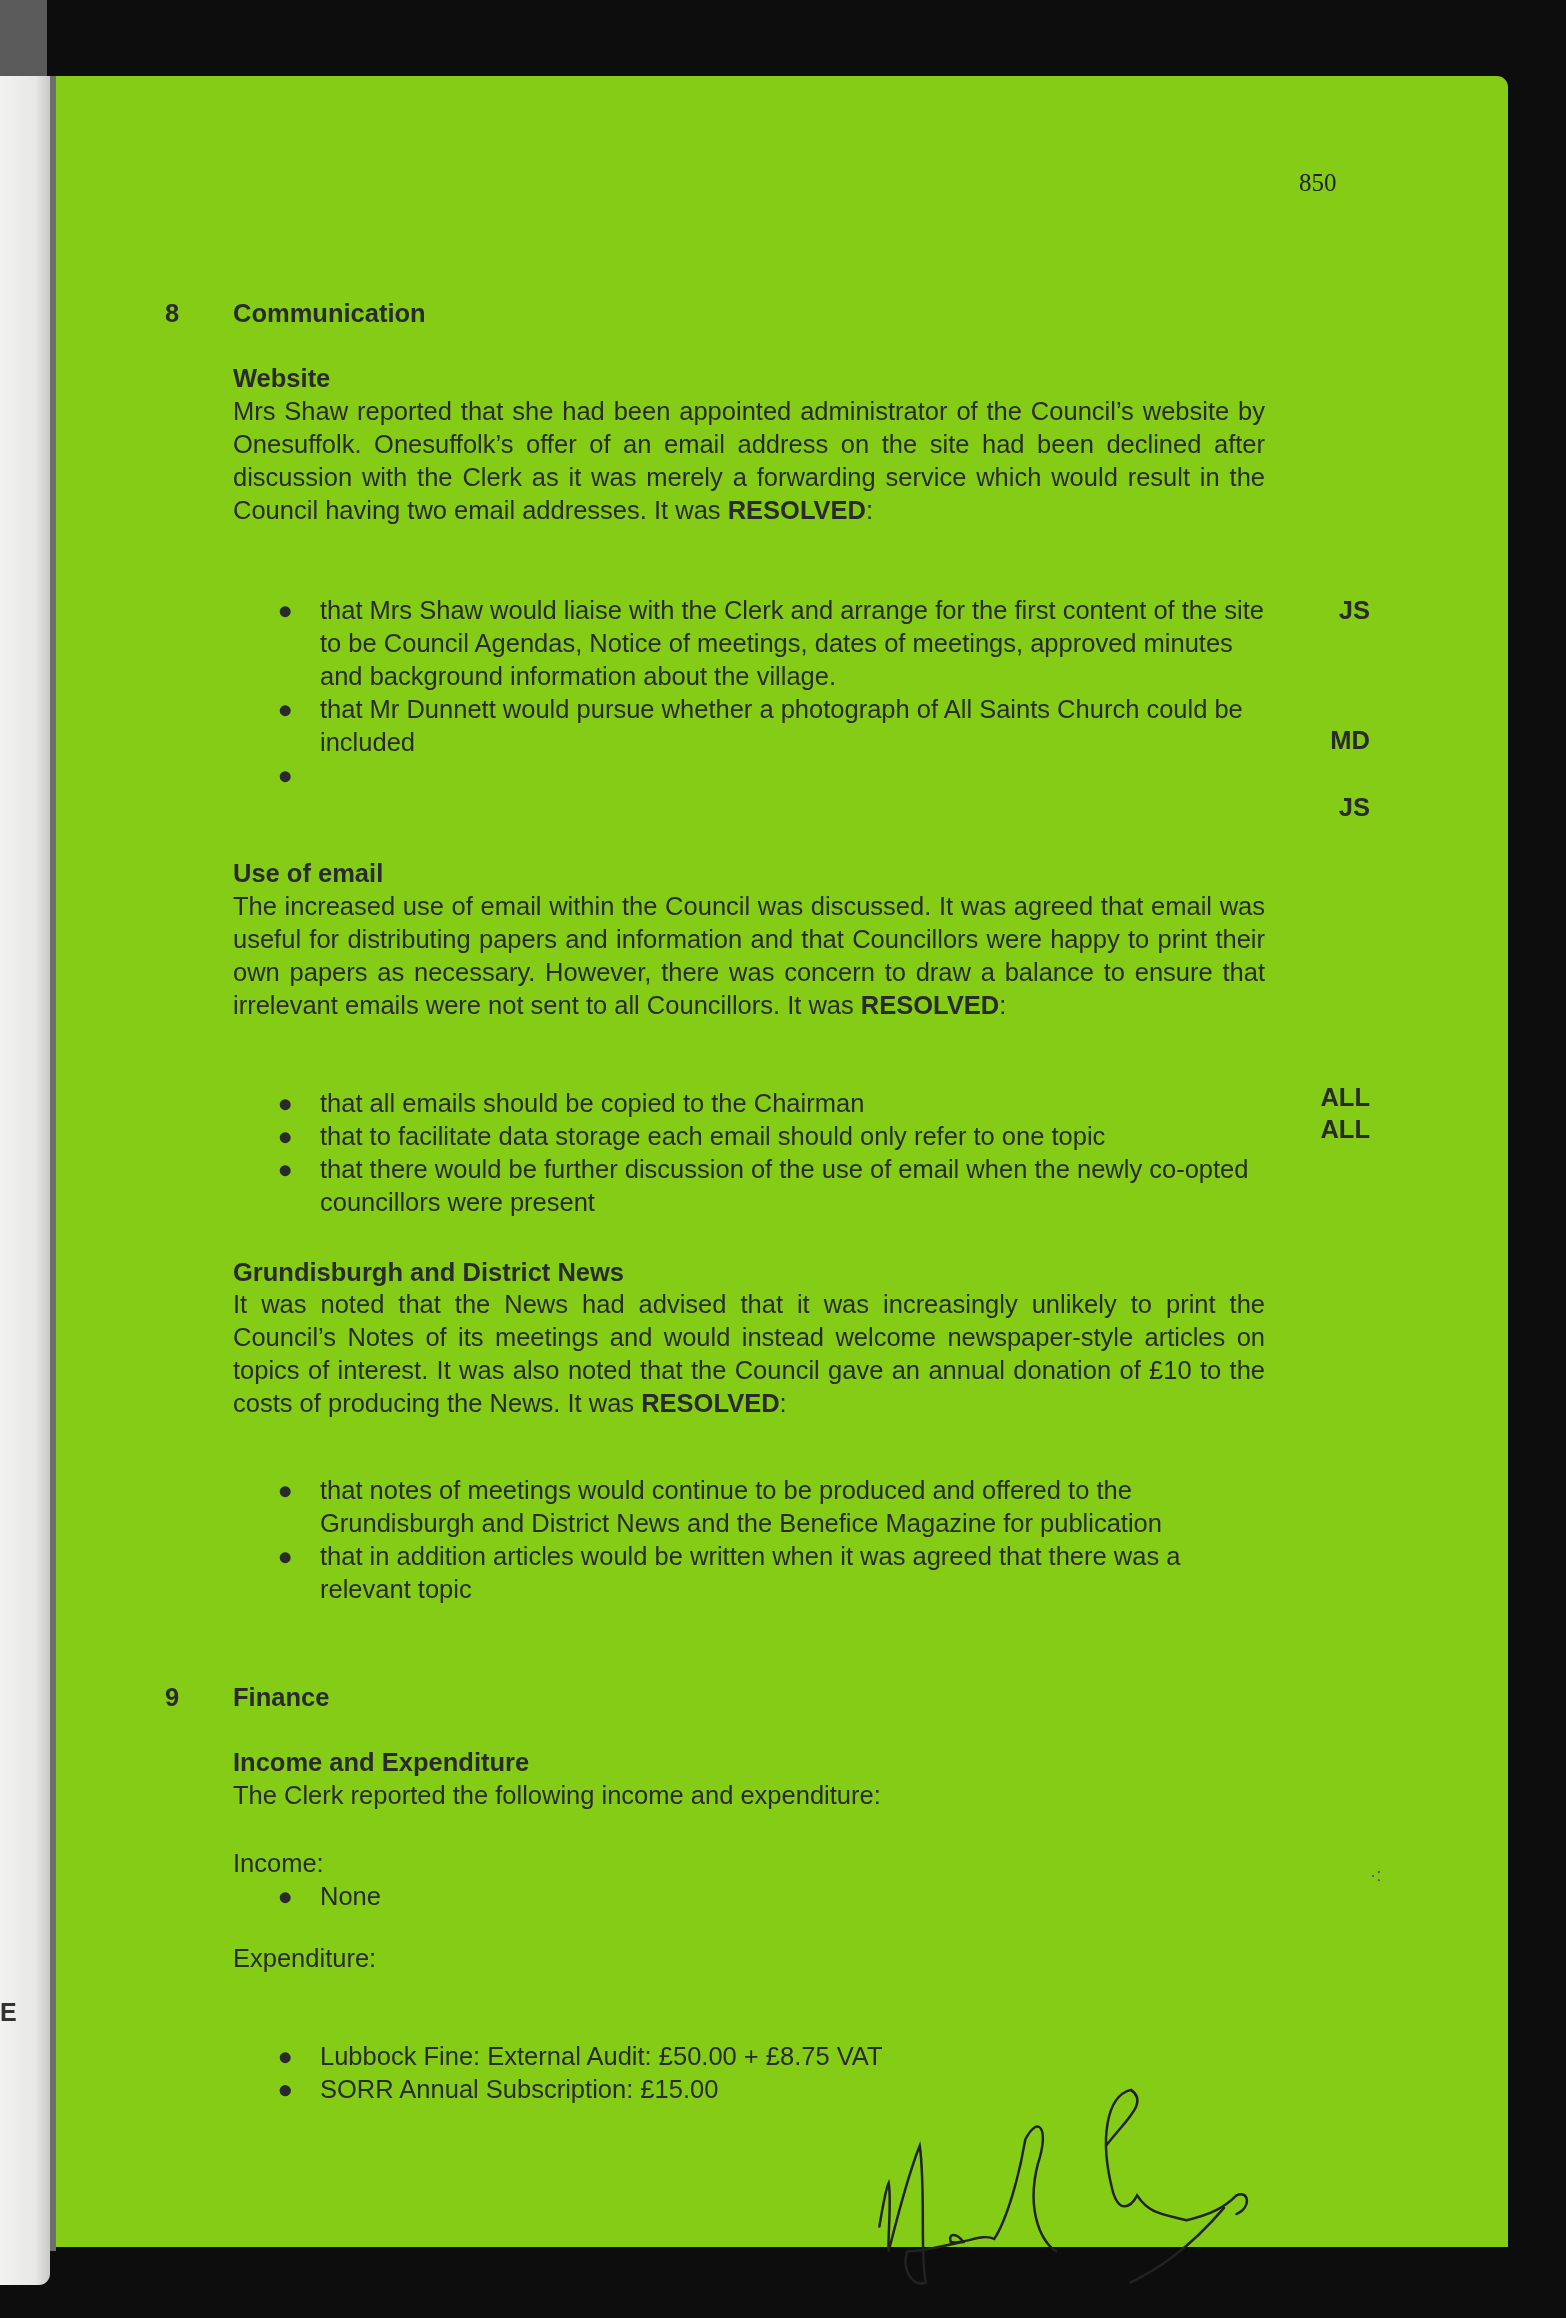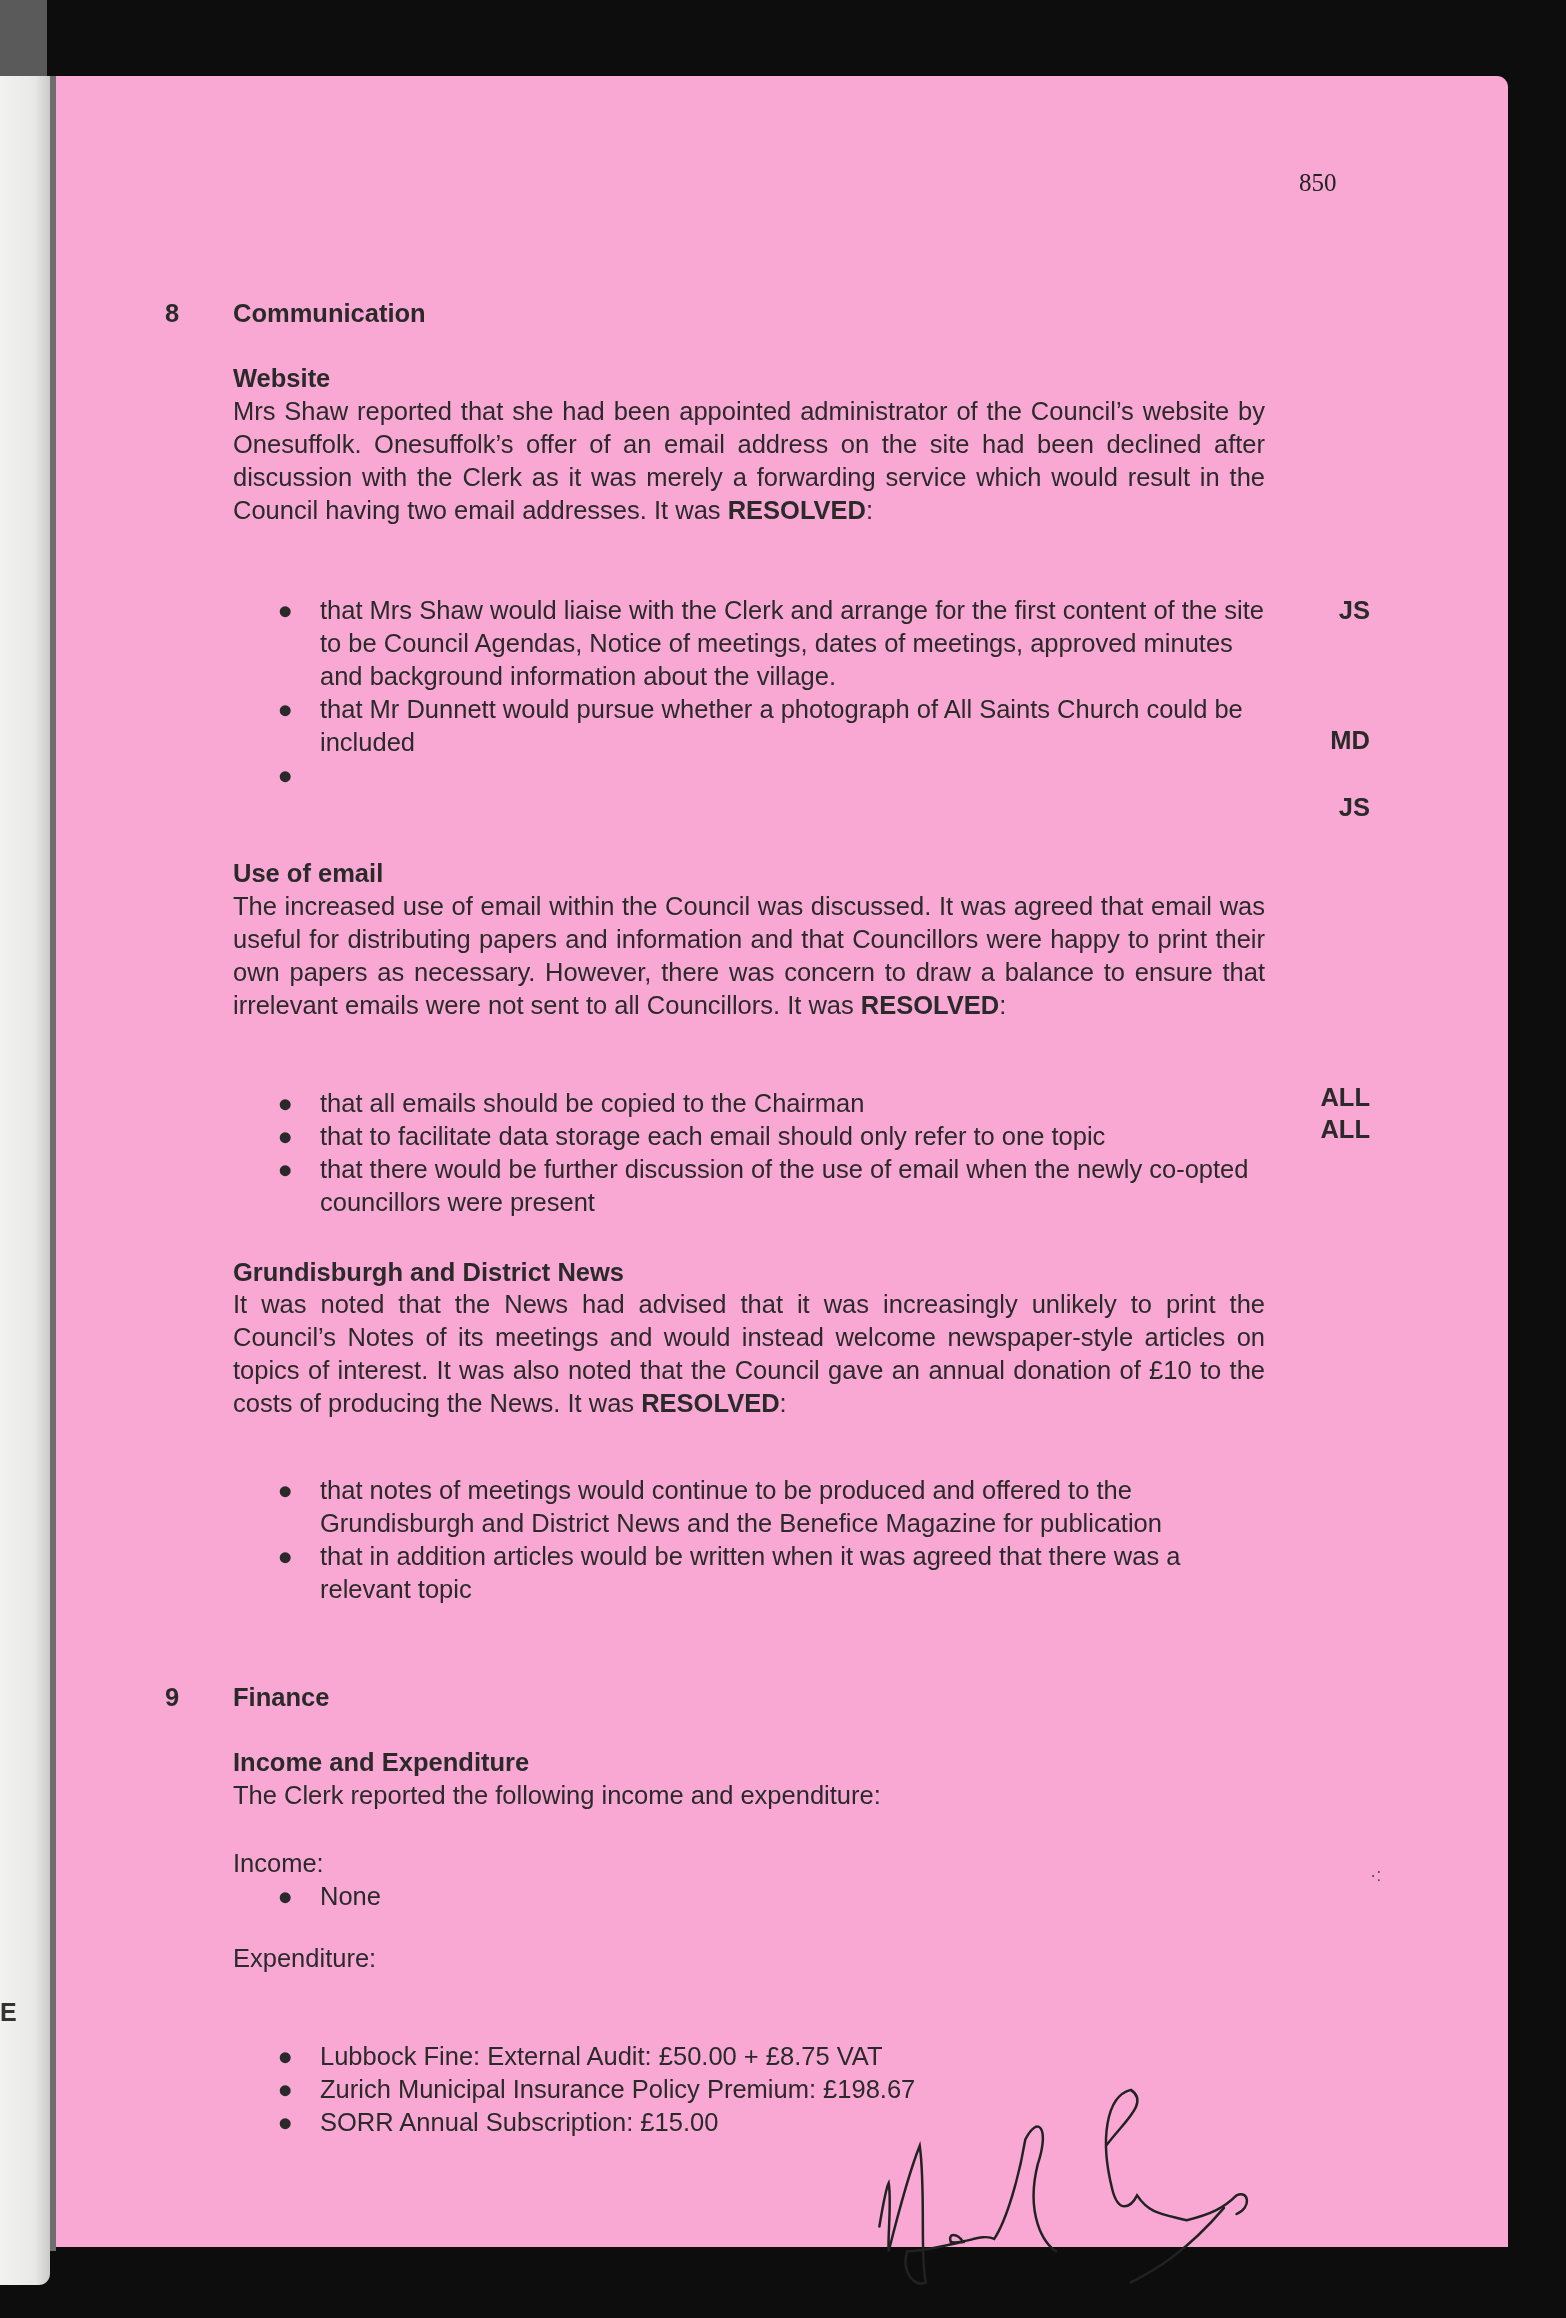--- a/index.html
+++ b/index.html
@@ -13,21 +13,21 @@
     position:absolute; left:0; top:76px; width:50px; height:2209px;
     background:linear-gradient(to right,#f2f2f0 0%,#e8e8e6 70%,#c9c9c7 100%);
     border-bottom-right-radius:11.2px;
   }
   .left-page .edge-letter {
     position:absolute; left:0; top:1922px; font-size:25px; font-weight:bold; color:#333;
   }
   .gutter { position:absolute; left:50px; top:76px; width:6.2px; height:2175px; background:#6e6e6e; }
   .page {
     position:absolute; left:56px; top:76px; width:1452px; height:2171px;
-    background:#f9a8d4;
+    background:#84cc16;
     border-top-right-radius:11.2px;
   }
   .page-number {
     position:absolute; left:1243px; top:93px;
     font-family:"Liberation Serif", serif; font-size:25px; color:#222;
   }
   .content {
     position:absolute; left:0; top:0; width:1452px; height:100%;
     color:#2a2a2a; font-size:25.5px; line-height:33px;
   }
@@ -106,21 +106,21 @@
 
     <div class="blk" style="left:177px; top:1771px">Income:</div>
     <ul class="bullets" style="top:1804px">
       <li><span class="dot">●</span><span>None</span></li>
     </ul>
 
     <div class="blk" style="left:177px; top:1866px">Expenditure:</div>
 
     <ul class="bullets" style="top:1964px">
       <li><span class="dot">●</span><span>Lubbock Fine: External Audit: £50.00 + £8.75 VAT</span></li>
-      <li><span class="dot">●</span><span>Zurich Municipal Insurance Policy Premium: £198.67</span></li>
+      <li><span class="dot">●</span></li>
       <li><span class="dot">●</span><span>SORR Annual Subscription: £15.00</span></li>
     </ul>
 
     <div class="right-mark">·:</div>
 
     <svg class="signature" width="621" height="236" viewBox="0 0 1000 380">
       <path d="M65,260 C70,230 75,200 80,190 C85,220 78,280 80,300 C90,260 110,180 130,130 C140,200 130,320 140,350 C120,360 100,330 110,300 C140,300 170,290 200,285 C190,270 175,270 180,285 C200,290 230,270 250,280 C270,250 290,180 300,120 C320,80 340,100 320,160 C300,240 330,290 350,300" fill="none" stroke="#222" stroke-width="4" stroke-linecap="round"></path>
       <path d="M430,130 C460,90 500,60 470,40 C430,50 420,120 440,200 C450,240 470,230 480,210 C500,240 520,240 560,250 C600,240 620,230 640,210 C660,200 665,230 640,240" fill="none" stroke="#222" stroke-width="4" stroke-linecap="round"></path>
       <path d="M620,230 C560,300 510,330 470,350" fill="none" stroke="#222" stroke-width="4" stroke-linecap="round"></path>
     </svg>

